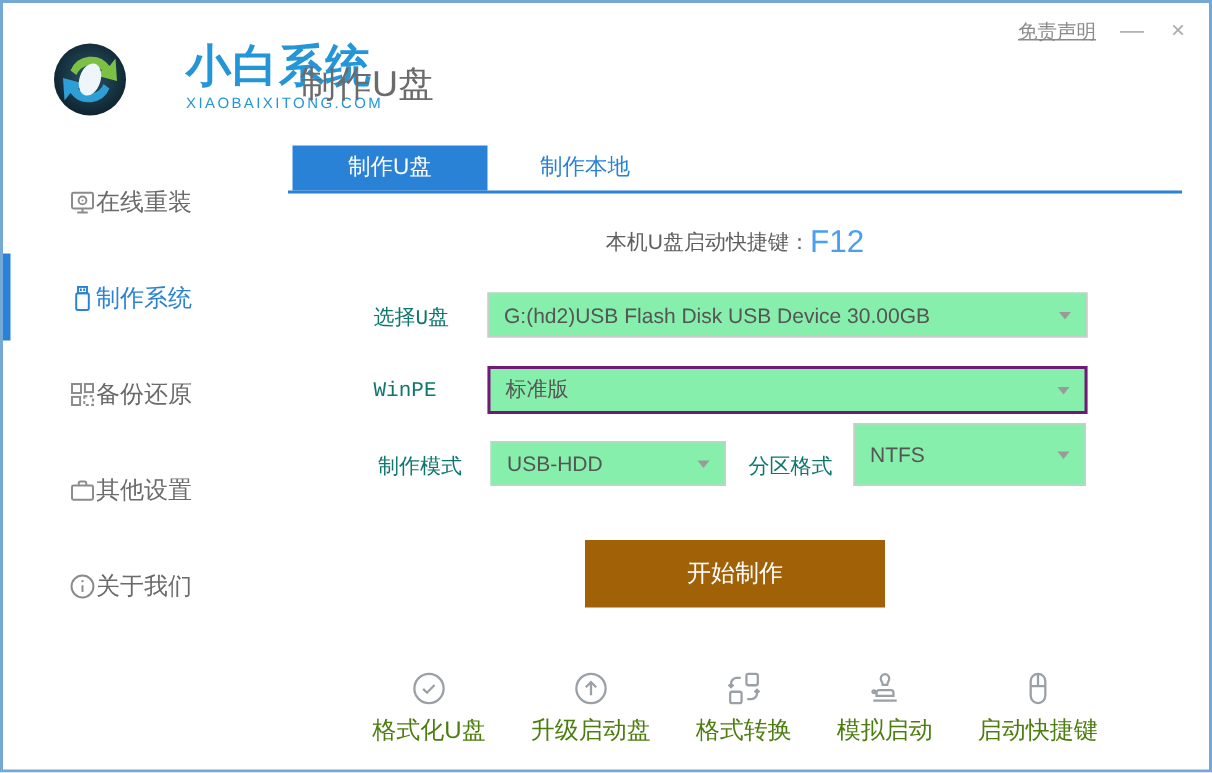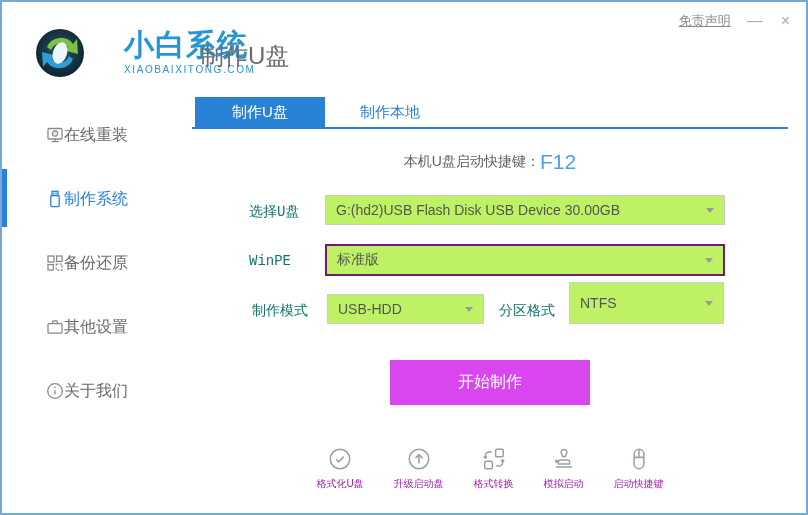--- a/index.html
+++ b/index.html
@@ -36,37 +36,37 @@
   .tab.active{ left:3px; background:#2a82d6; color:#fff; }
   .tab.plain{ left:133px; color:#2a82d6; }
 
   
   .hotkey{ position:absolute; left:190px; top:148px; width:596px; text-align:center; }
   .hotkey-label{ font-size:14px; color:#5f5f5f; vertical-align:middle; }
   .hotkey-value{ font-size:21px; color:#4aa0ee; vertical-align:middle; }
 
   
   .fld-label{ position:absolute; font-size:14px; color:#0f766e; white-space:nowrap;font-family:Liberation Mono, monospace; }
-  .select{ position:absolute; background:#bef264; border:1px solid #cccccc; display:flex;
+  .select{ position:absolute; background:#86efac; border:1px solid #cccccc; display:flex;
            align-items:center; padding:0 10px; cursor:pointer; }
   .select .value{ font-size:14px; color:#555; flex:1; white-space:nowrap; overflow:hidden; }
   .caret{ width:0; height:0; border-left:4px solid transparent; border-right:4px solid transparent;
           border-top:5px solid #9a9a9a; margin-left:6px; flex:none; }
   .select.focus{ border:2px solid #701a75;gap:31px; }
 
   .start-btn{ position:absolute; left:388px; top:358px; width:200px; height:45px;
-              background:#d946ef; color:#fff; font-size:16px; border:none; cursor:pointer;
+              background:#a16207; color:#fff; font-size:16px; border:none; cursor:pointer;
               font-family:inherit; }
 
   
   .tools{ position:absolute; left:190px; top:444px; width:596px; display:flex;
           justify-content:center; gap:30px; }
   .tool{ display:flex; flex-direction:column; align-items:center; cursor:pointer; }
   .tool .tool-icon{ color:#9aa0a6; display:flex; }
-  .tool .tool-label{ font-size:10px; color:#a21caf; margin-top:5px; white-space:nowrap; }
+  .tool .tool-label{ font-size:16px; color:#4d7c0f; margin-top:5px; white-space:nowrap; }
 
   svg{ display:block; }
 </style>
 </head>
 <body>
 
 <div class="window">
 
   <div class="logo">
     <svg width="50" height="52" viewBox="0 0 50 52">

